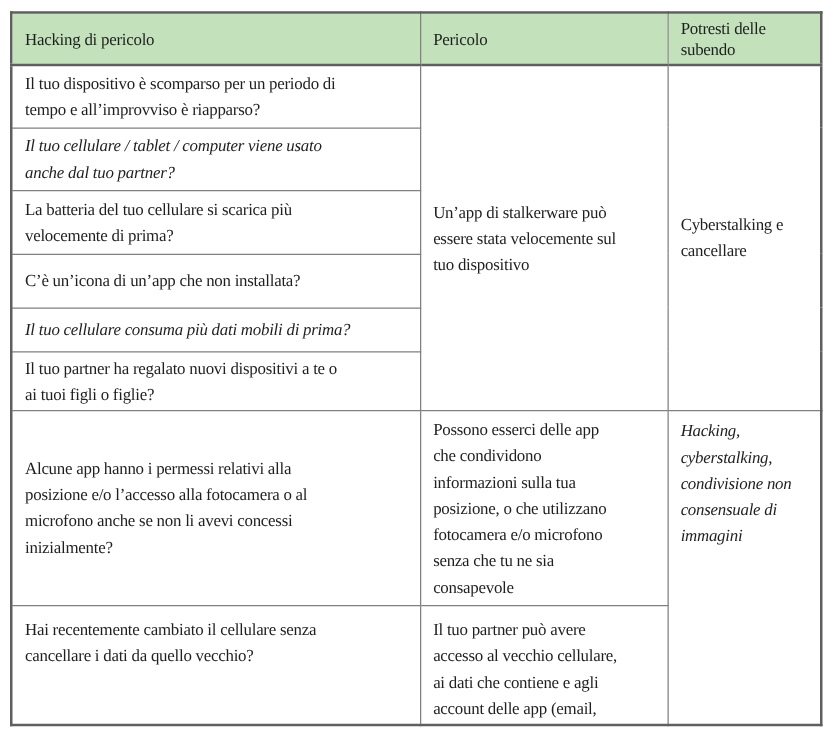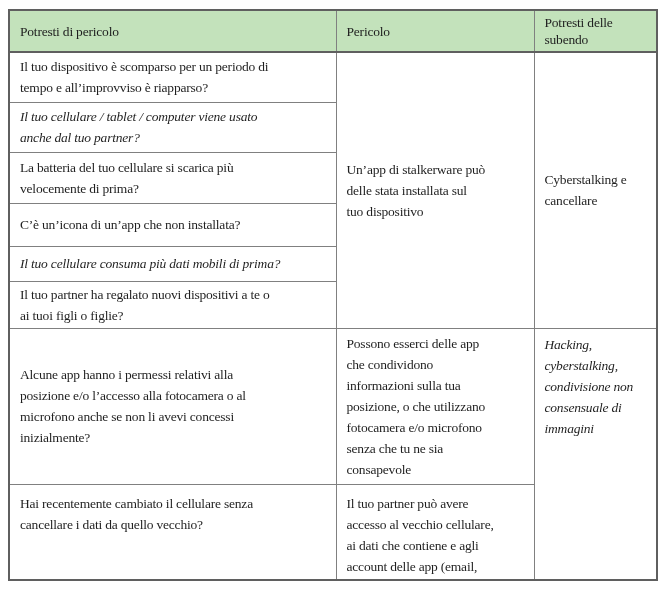--- a/index.html
+++ b/index.html
@@ -60,31 +60,31 @@
 <body>
 
 <table class="doc-table">
   <colgroup>
     <col style="width:327px">
     <col style="width:198px">
     <col style="width:123px">
   </colgroup>
   <thead>
     <tr class="row-header">
-      <th>Potresti di pericolo</th>
+      <th>Hacking di pericolo</th>
       <th>Pericolo</th>
       <th>Potresti delle subendo</th>
     </tr>
   </thead>
   <tbody>
     <tr class="row-1">
       <td>Il tuo dispositivo è scomparso per un periodo di
 tempo e all’improvviso è riapparso?</td>
       <td rowspan="6">Un’app di stalkerware può
-delle stata installata sul
+essere stata velocemente sul
 tuo dispositivo</td>
       <td rowspan="6">Cyberstalking e
 cancellare</td>
     </tr>
     <tr class="row-2">
       <td>Il tuo cellulare / tablet / computer viene usato
 anche dal tuo partner?</td>
     </tr>
     <tr class="row-3">
       <td>La batteria del tuo cellulare si scarica più

